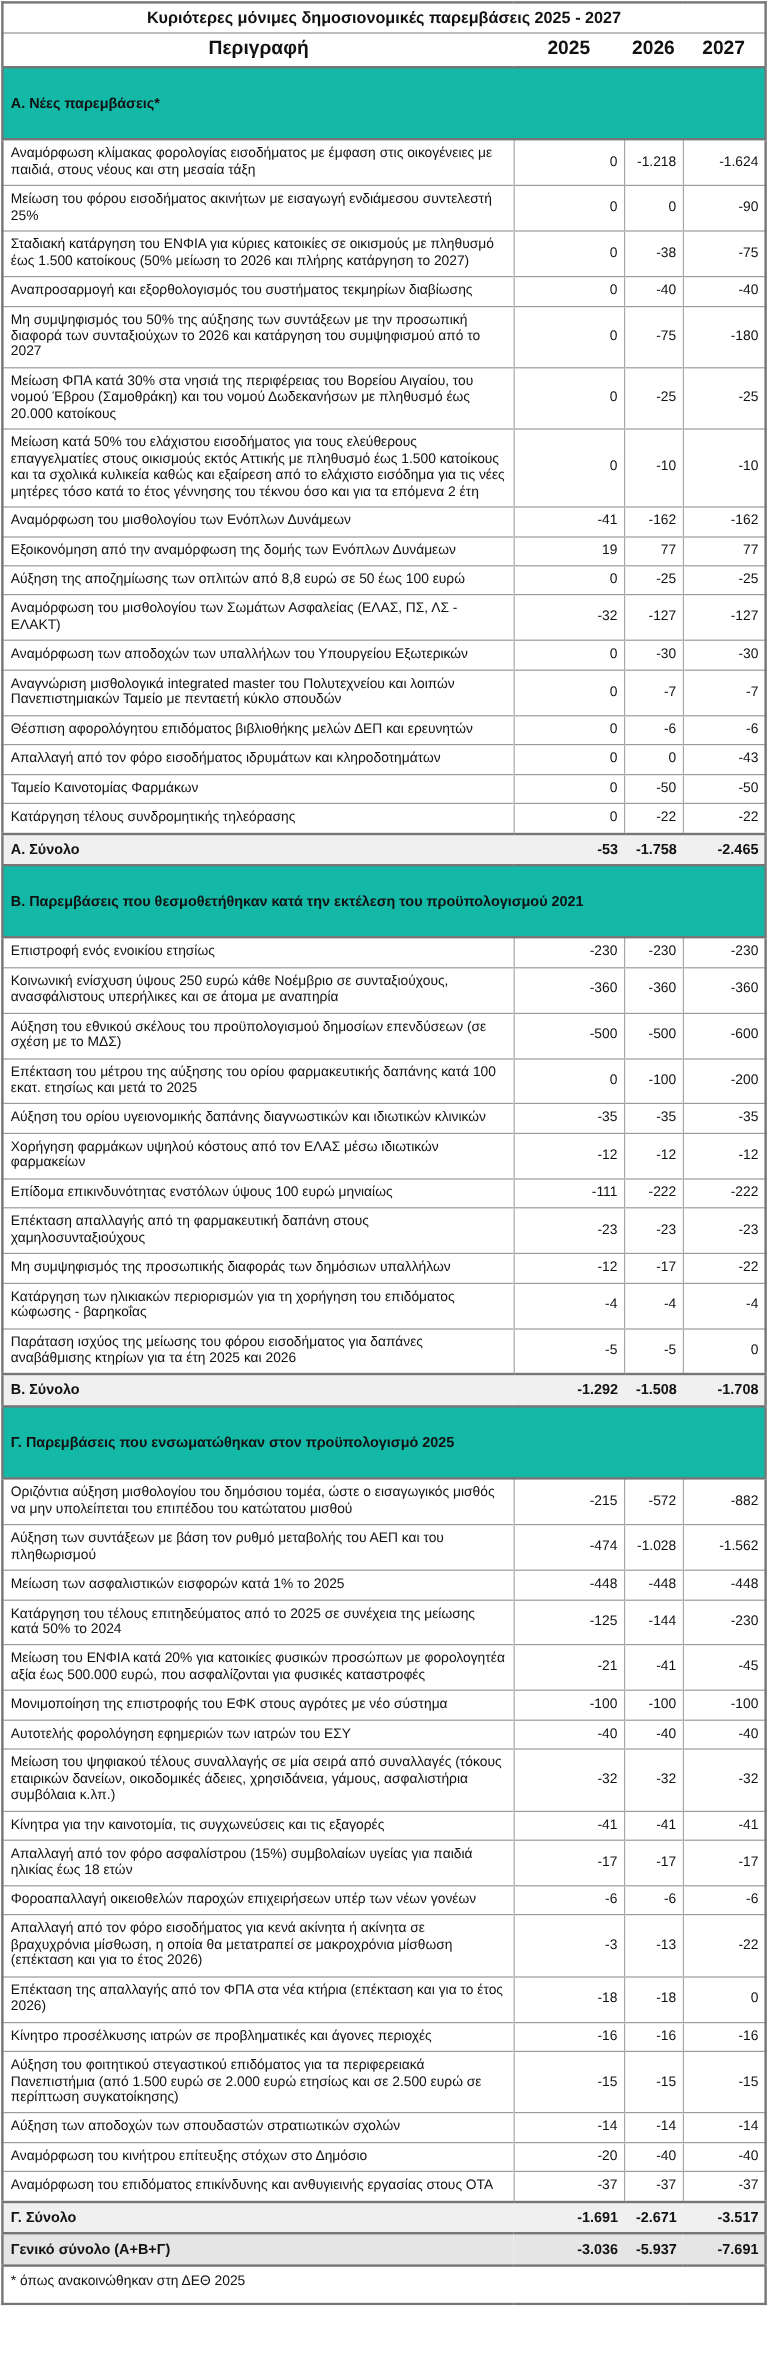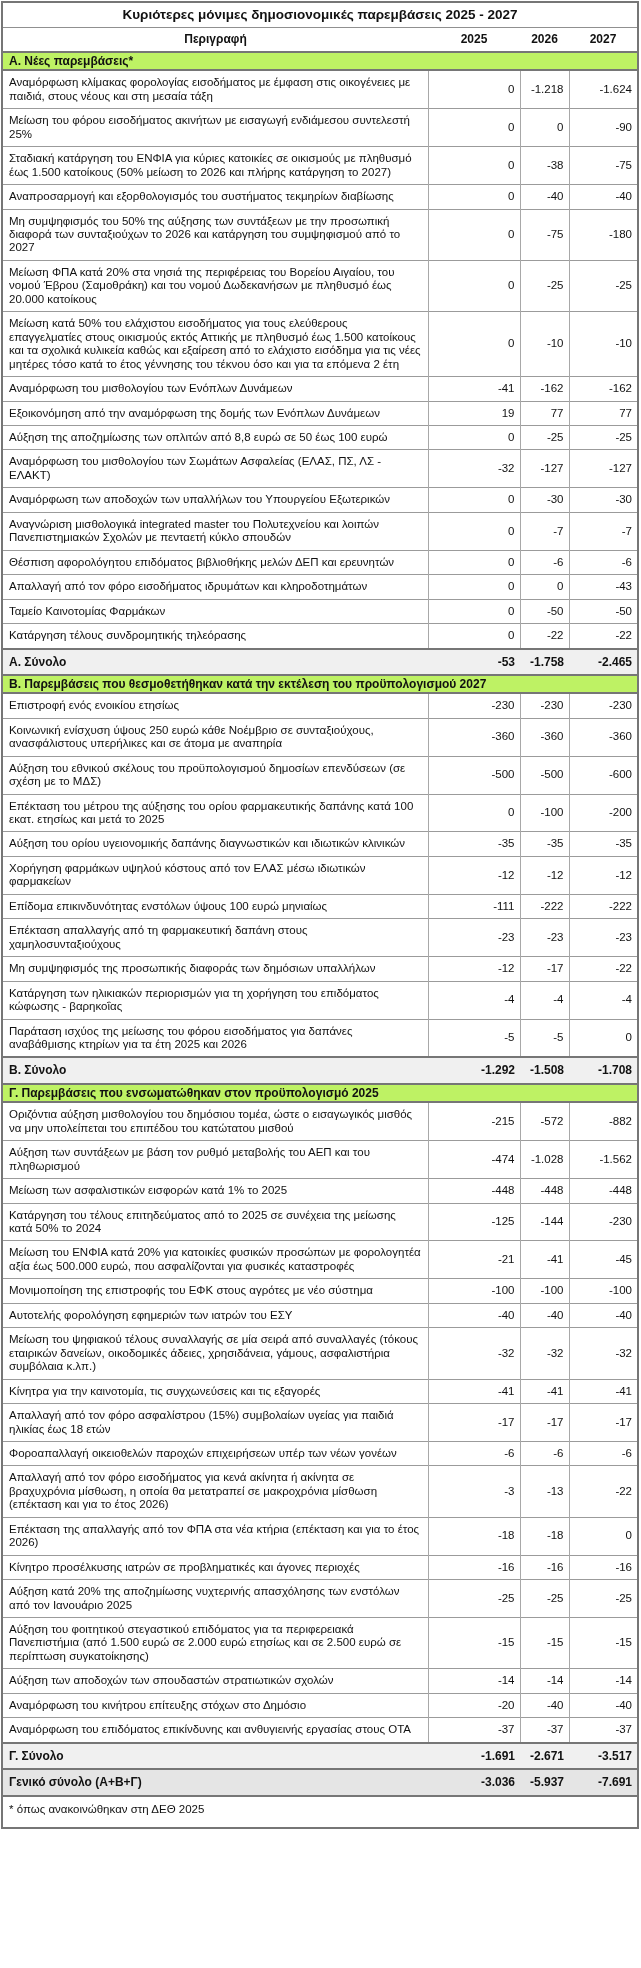--- a/index.html
+++ b/index.html
@@ -24,33 +24,33 @@
     background: #ffffff;
     font-size: 13.5px;
     font-weight: bold;
     text-align: center;
     padding: 4px 4px 5px;
     border-bottom: 1px solid #909090;
   }
   
   tr.header-row th {
     background: #ffffff;
-    font-size: 12px;
+    font-size: 16px;
     font-weight: bold;
     text-align: center;
     padding: 4px 2px 5px;
     border-bottom: 2px solid #767676;
   }
   
   tr.section-row th {
-    background: #bef264;
+    background: #14b8a6;
     font-size: 12px;
     font-weight: bold;
     text-align: left;
-    padding: 1px 6px;
+    padding: 22px 6px;
     border-top: 2px solid #767676;
     border-bottom: 2px solid #767676;
     line-height: 1.2;
   }
   
   tr.data-row td {
     border-top: 1px solid #9b9b9b;
     font-size: 11.5px;
     line-height: 1.17;
     vertical-align: middle;
@@ -144,21 +144,21 @@
           <td class="val">-40</td>
           <td class="val">-40</td>
         </tr>
         <tr class="data-row">
           <td class="desc">Μη συμψηφισμός του 50% της αύξησης των συντάξεων με την προσωπική διαφορά των συνταξιούχων το 2026 και κατάργηση του συμψηφισμού από το 2027</td>
           <td class="val">0</td>
           <td class="val">-75</td>
           <td class="val">-180</td>
         </tr>
         <tr class="data-row">
-          <td class="desc">Μείωση ΦΠΑ κατά 20% στα νησιά της περιφέρειας του Βορείου Αιγαίου, του νομού Έβρου (Σαμοθράκη) και του νομού Δωδεκανήσων με πληθυσμό έως 20.000 κατοίκους</td>
+          <td class="desc">Μείωση ΦΠΑ κατά 30% στα νησιά της περιφέρειας του Βορείου Αιγαίου, του νομού Έβρου (Σαμοθράκη) και του νομού Δωδεκανήσων με πληθυσμό έως 20.000 κατοίκους</td>
           <td class="val">0</td>
           <td class="val">-25</td>
           <td class="val">-25</td>
         </tr>
         <tr class="data-row">
           <td class="desc">Μείωση κατά 50% του ελάχιστου εισοδήματος για τους ελεύθερους επαγγελματίες στους οικισμούς εκτός Αττικής με πληθυσμό έως 1.500 κατοίκους και τα σχολικά κυλικεία καθώς και εξαίρεση από το ελάχιστο εισόδημα για τις νέες μητέρες τόσο κατά το έτος γέννησης του τέκνου όσο και για τα επόμενα 2 έτη</td>
           <td class="val">0</td>
           <td class="val">-10</td>
           <td class="val">-10</td>
         </tr>
@@ -186,21 +186,21 @@
           <td class="val">-127</td>
           <td class="val">-127</td>
         </tr>
         <tr class="data-row">
           <td class="desc">Αναμόρφωση των αποδοχών των υπαλλήλων του Υπουργείου Εξωτερικών</td>
           <td class="val">0</td>
           <td class="val">-30</td>
           <td class="val">-30</td>
         </tr>
         <tr class="data-row">
-          <td class="desc">Αναγνώριση μισθολογικά integrated master του Πολυτεχνείου και λοιπών Πανεπιστημιακών Σχολών με πενταετή κύκλο σπουδών</td>
+          <td class="desc">Αναγνώριση μισθολογικά integrated master του Πολυτεχνείου και λοιπών Πανεπιστημιακών Ταμείο με πενταετή κύκλο σπουδών</td>
           <td class="val">0</td>
           <td class="val">-7</td>
           <td class="val">-7</td>
         </tr>
         <tr class="data-row">
           <td class="desc">Θέσπιση αφορολόγητου επιδόματος βιβλιοθήκης μελών ΔΕΠ και ερευνητών</td>
           <td class="val">0</td>
           <td class="val">-6</td>
           <td class="val">-6</td>
         </tr>
@@ -222,21 +222,21 @@
           <td class="val">-22</td>
           <td class="val">-22</td>
         </tr>
         <tr class="total-row">
           <td class="desc">Α. Σύνολο</td>
           <td class="val">-53</td>
           <td class="val">-1.758</td>
           <td class="val">-2.465</td>
         </tr>
         <tr class="section-row">
-          <th colspan="4">Β. Παρεμβάσεις που θεσμοθετήθηκαν κατά την εκτέλεση του προϋπολογισμού 2027</th>
+          <th colspan="4">Β. Παρεμβάσεις που θεσμοθετήθηκαν κατά την εκτέλεση του προϋπολογισμού 2021</th>
         </tr>
         <tr class="data-row">
           <td class="desc">Επιστροφή ενός ενοικίου ετησίως</td>
           <td class="val">-230</td>
           <td class="val">-230</td>
           <td class="val">-230</td>
         </tr>
         <tr class="data-row">
           <td class="desc">Κοινωνική ενίσχυση ύψους 250 ευρώ κάθε Νοέμβριο σε συνταξιούχους, ανασφάλιστους υπερήλικες και σε άτομα με αναπηρία</td>
           <td class="val">-360</td>
@@ -384,26 +384,20 @@
           <td class="val">-18</td>
           <td class="val">0</td>
         </tr>
         <tr class="data-row">
           <td class="desc">Κίνητρο προσέλκυσης ιατρών σε προβληματικές και άγονες περιοχές</td>
           <td class="val">-16</td>
           <td class="val">-16</td>
           <td class="val">-16</td>
         </tr>
         <tr class="data-row">
-          <td class="desc">Αύξηση κατά 20% της αποζημίωσης νυχτερινής απασχόλησης των ενστόλων από τον Ιανουάριο 2025</td>
-          <td class="val">-25</td>
-          <td class="val">-25</td>
-          <td class="val">-25</td>
-        </tr>
-        <tr class="data-row">
           <td class="desc">Αύξηση του φοιτητικού στεγαστικού επιδόματος για τα περιφερειακά Πανεπιστήμια (από 1.500 ευρώ σε 2.000 ευρώ ετησίως και σε 2.500 ευρώ σε περίπτωση συγκατοίκησης)</td>
           <td class="val">-15</td>
           <td class="val">-15</td>
           <td class="val">-15</td>
         </tr>
         <tr class="data-row">
           <td class="desc">Αύξηση των αποδοχών των σπουδαστών στρατιωτικών σχολών</td>
           <td class="val">-14</td>
           <td class="val">-14</td>
           <td class="val">-14</td>

